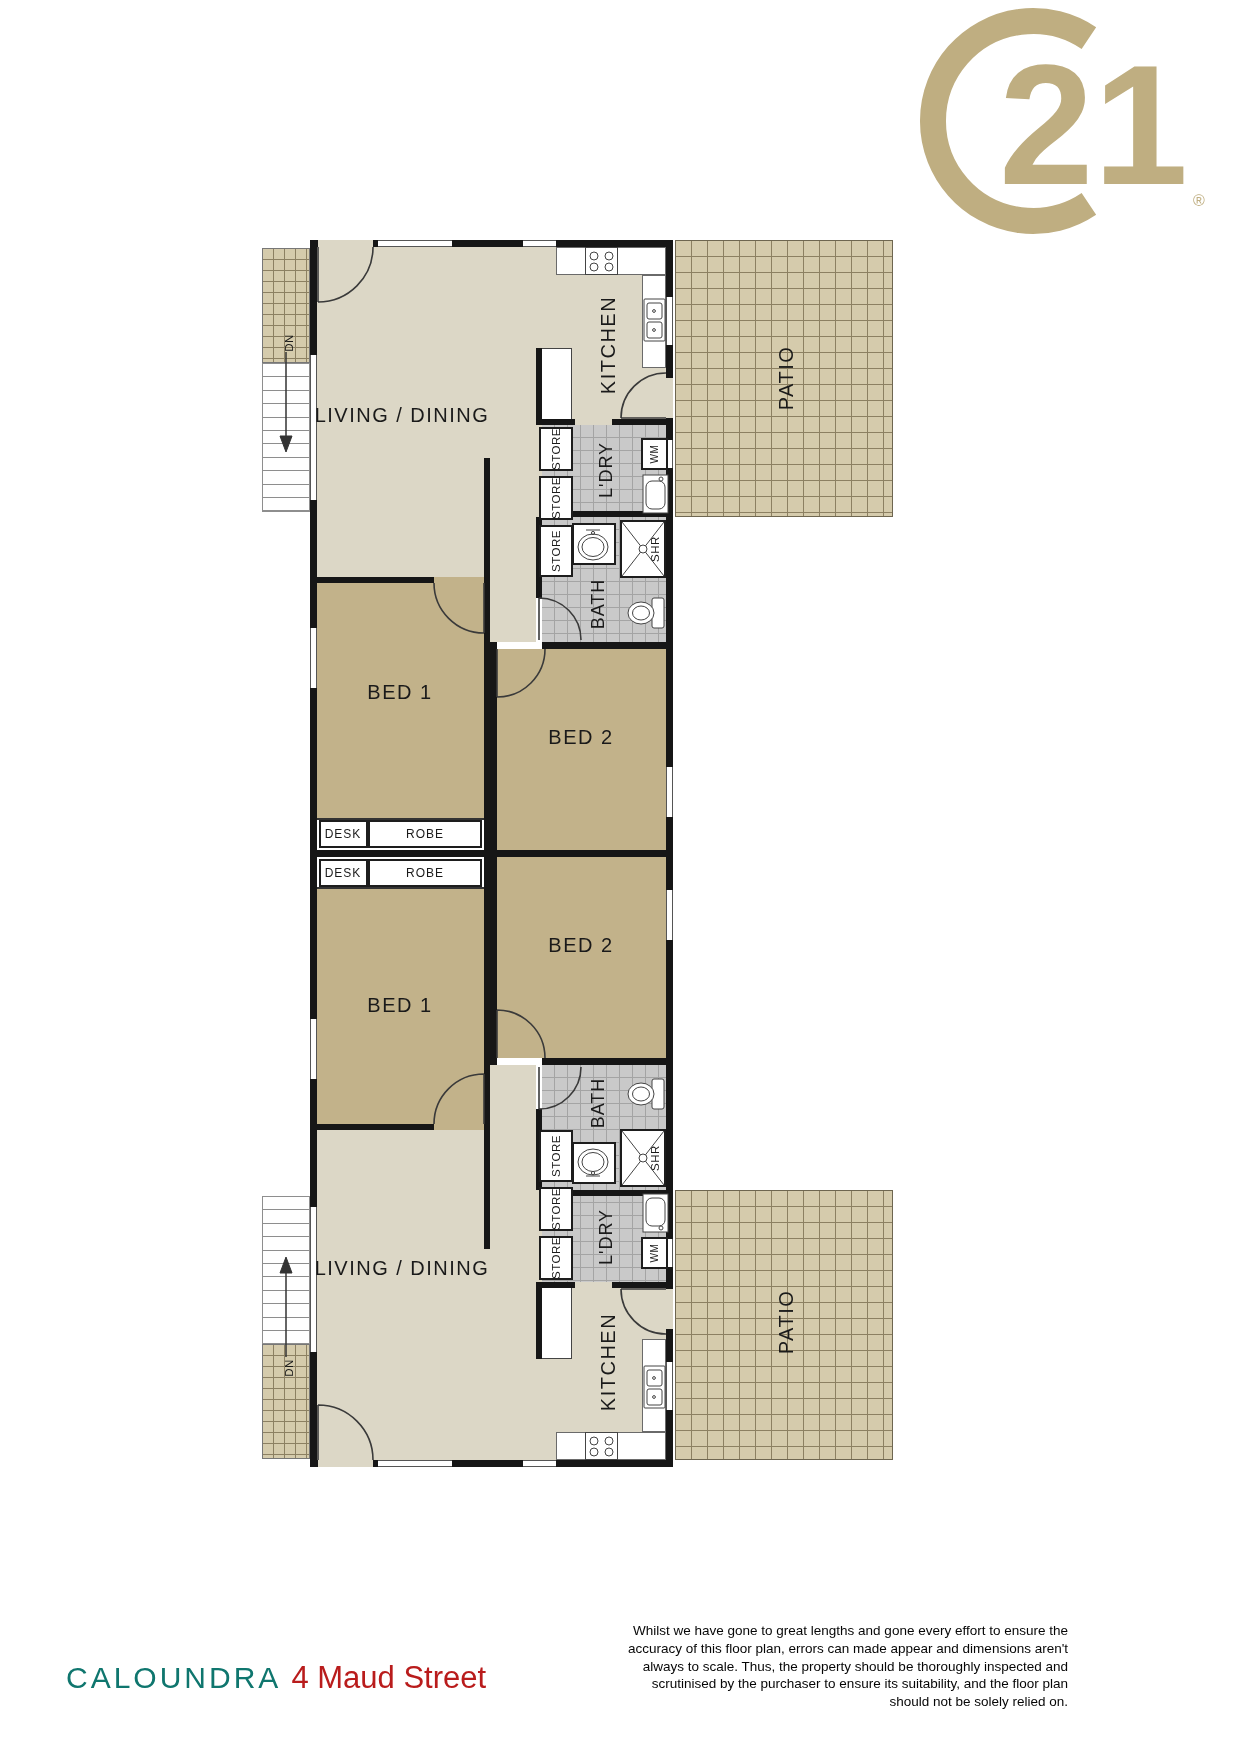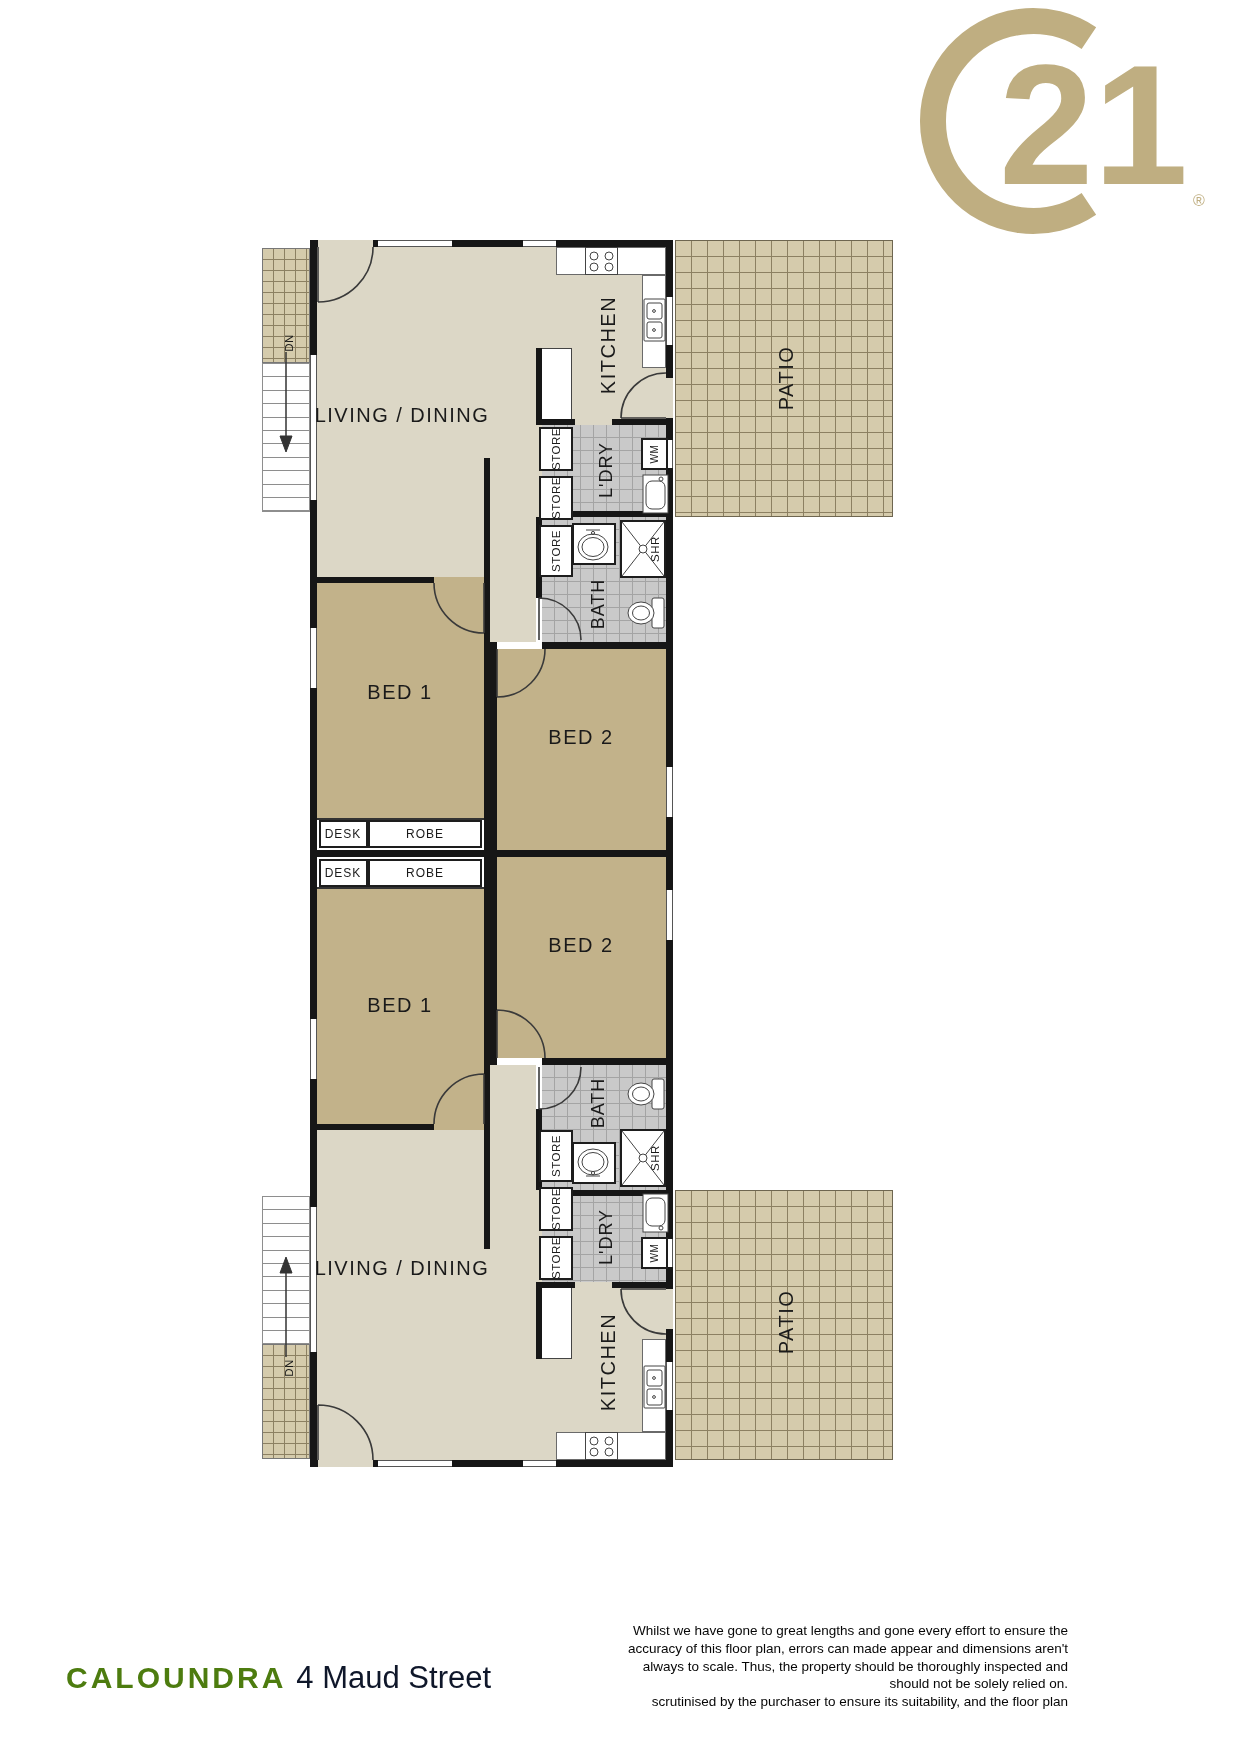--- a/index.html
+++ b/index.html
@@ -29,22 +29,22 @@
   .winV{position:absolute;background:#fff;border-left:1px solid #555;border-right:1px solid #555;box-sizing:border-box;}
   .hl,.vl{position:absolute;color:#1a1a1a;white-space:nowrap;transform:translate(-50%,-50%);}
   .vl{transform:translate(-50%,-50%) rotate(-90deg);}
   .room-lb{font-size:20px;letter-spacing:1.5px;}
   .med-lb{font-size:18px;letter-spacing:1px;}
   .sm-lb{font-size:11.5px;letter-spacing:0.5px;}
   .xs-lb{font-size:10px;letter-spacing:0.5px;}
   .strip-lb{font-size:12px;letter-spacing:1px;}
   .overlay{position:absolute;left:0;top:0;pointer-events:none;}
   .title{position:absolute;left:66px;top:1660px;white-space:nowrap;}
-  .title .suburb{color:#4d7c0f;font-size:30px;font-weight:bold;letter-spacing:3px;}
-  .title .addr{color:#0f172a;font-size:31px;font-weight:400;margin-left:10px;letter-spacing:0px;}
+  .title .suburb{color:#0f766e;font-size:30px;font-weight:normal;letter-spacing:3px;}
+  .title .addr{color:#b91c1c;font-size:31px;font-weight:400;margin-left:10px;letter-spacing:0px;}
   .disclaimer{position:absolute;right:172px;top:1622px;width:520px;text-align:right;
     color:#060606;font-size:13.5px;line-height:1.32;}
 </style>
 </head>
 <body>
 
 <div class="page">
 
   <svg class="abs" style="left:915px;top:6px;" width="300" height="235" viewBox="0 0 300 235">
     <path d="M173.9,32.1 A100,100 0 1 0 173.9,197.9" fill="none" stroke="#BFAE81" stroke-width="26"></path>
@@ -261,17 +261,17 @@
   <div class="hl strip-lb" style="left:425px;top:873px;">ROBE</div>
   <div class="vl sm-lb" style="left:289px;top:1368px;">DN</div>
 
   <div class="title">
     <span class="suburb">CALOUNDRA</span><span class="addr">4 Maud Street</span>
   </div>
   <div class="disclaimer">
     <div>Whilst we have gone to great lengths and gone every effort to ensure the</div>
     <div>accuracy of this floor plan, errors can made appear and dimensions aren't</div>
     <div>always to scale. Thus, the property should be thoroughly inspected and</div>
+    <div>scrutinised by the purchaser to ensure its suitability, and the floor plan</div>
     <div>should not be solely relied on.</div>
-    <div>scrutinised by the purchaser to ensure its suitability, and the floor plan</div>
   </div>
 
 </div>
 
 </body></html>

